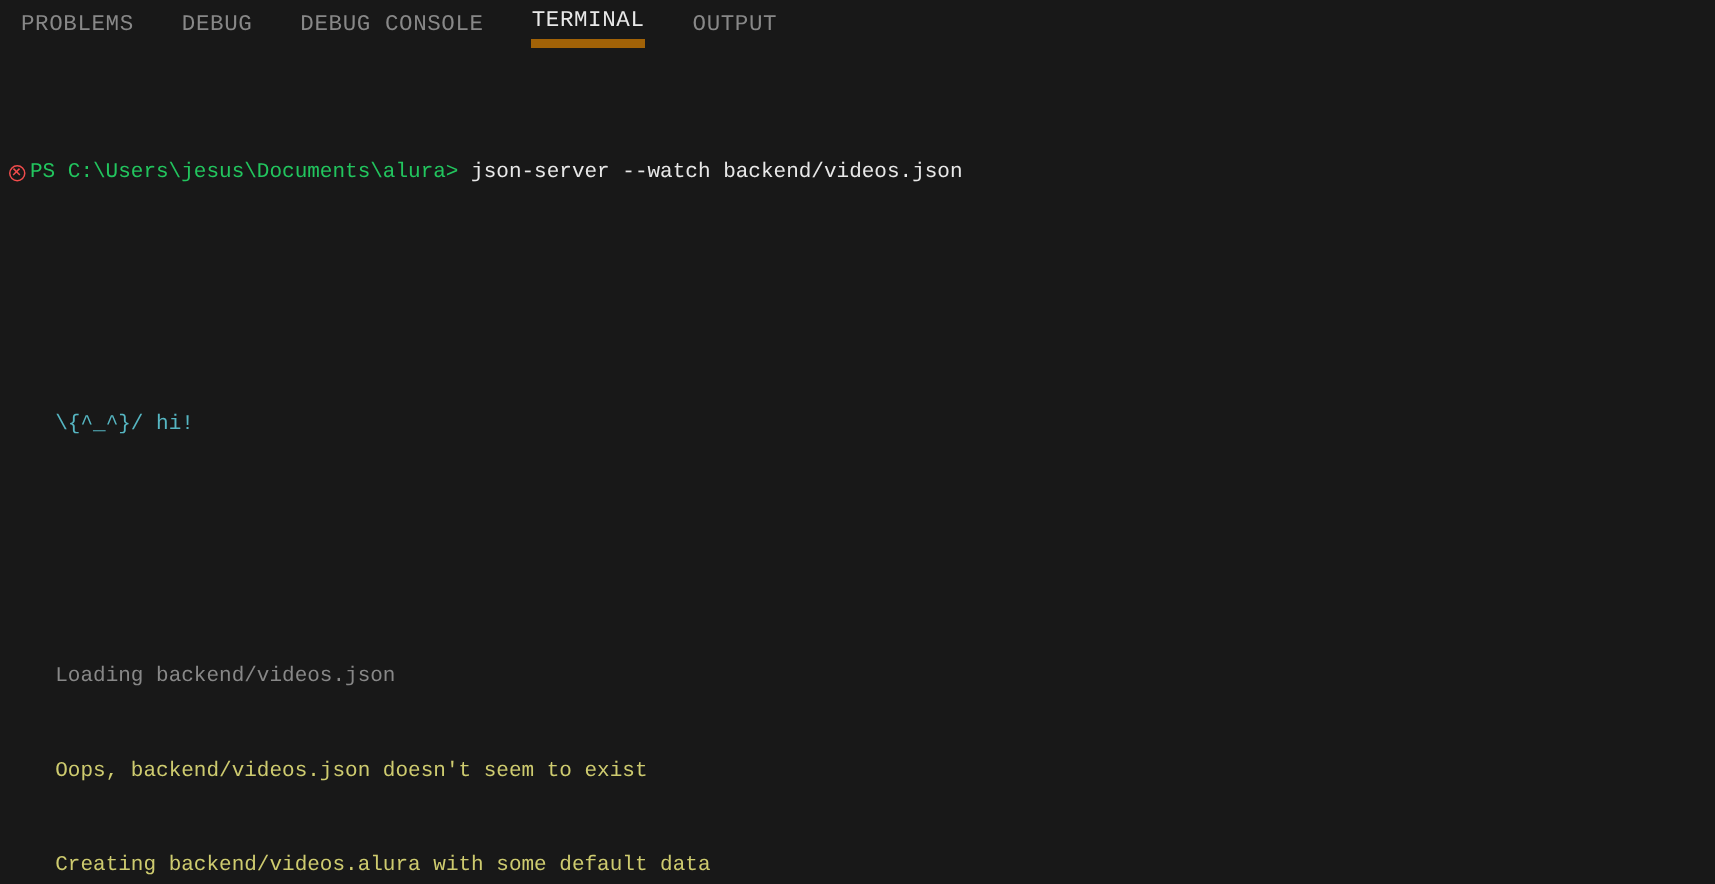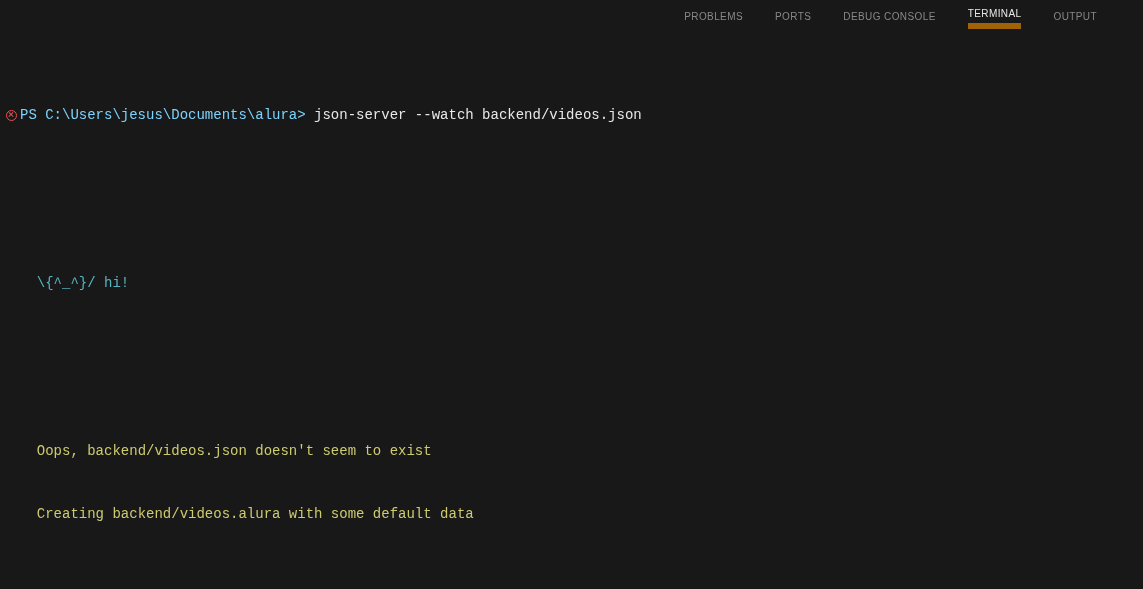--- a/index.html
+++ b/index.html
@@ -10,24 +10,23 @@
     font-size: 14px;
     width: 1143px;
     height: 589px;
     overflow: hidden;
   }
   .tabs {
     display: flex;
     align-items: center;
     padding: 0 14px;
     height: 30px;
-    font-family: Liberation Sans, sans-serif;
-    font-size: 10px;
+    font-family: Liberation Mono, monospace;
+    font-size: 15px;
     letter-spacing: 0.4px;
-    justify-content: flex-end;
   }
   .tab {
     color: #888888;
     margin-right: 32px;
     padding: 6px 0 4px 0;
     cursor: default;
   }
   .tab.active {
     color: #e8e8e8;
     border-bottom: 6px solid #a16207;
@@ -57,50 +56,51 @@
   }
   .kill::before, .kill::after {
     content: '';
     position: absolute;
     left: 1.2px; top: 3.4px;
     width: 6px; height: 1.3px;
     background: #f14c4c;
   }
   .kill::before { transform: rotate(45deg); }
   .kill::after  { transform: rotate(-45deg); }
-  .c-prompt { color: #7dd3fc; }
+  .c-prompt { color: #22c55e; }
   .c-cmd    { color: #e8e8e8; text-align: center; }
   .c-teal   { color: #56b6c2; margin-top: 12px; }
   .c-dim    { color: #888888; }
   .c-yellow { color: #cecb6f; }
 </style>
 </head>
 <body>
 
 <div class="tabs">
   <div class="tab">PROBLEMS</div>
-  <div class="tab">PORTS</div>
+  <div class="tab">DEBUG</div>
   <div class="tab">DEBUG CONSOLE</div>
   <div class="tab active">TERMINAL</div>
   <div class="tab">OUTPUT</div>
 </div>
 
 <div class="term">
 
   <div class="row">
     <span class="gutter"><span class="kill"></span></span>
     <span class="content"><span class="c-prompt">PS C:\Users\jesus\Documents\alura&gt;</span><span class="c-cmd"> json-server --watch backend/videos.json</span></span>
   </div>
 
   <div class="row"><span class="gutter"></span><span class="content"> </span></div>
 
   <div class="row"><span class="gutter"></span><span class="content">  <span class="c-teal">\{^_^}/ hi!</span></span></div>
 
   <div class="row"><span class="gutter"></span><span class="content"> </span></div>
 
+  <div class="row"><span class="gutter"></span><span class="content">  <span class="c-dim">Loading backend/videos.json</span></span></div>
   <div class="row"><span class="gutter"></span><span class="content">  <span class="c-yellow">Oops, backend/videos.json doesn't seem to exist</span></span></div>
   <div class="row"><span class="gutter"></span><span class="content">  <span class="c-yellow">Creating backend/videos.alura with some default data</span></span></div>
 
   
 
   
 
   
   
   

